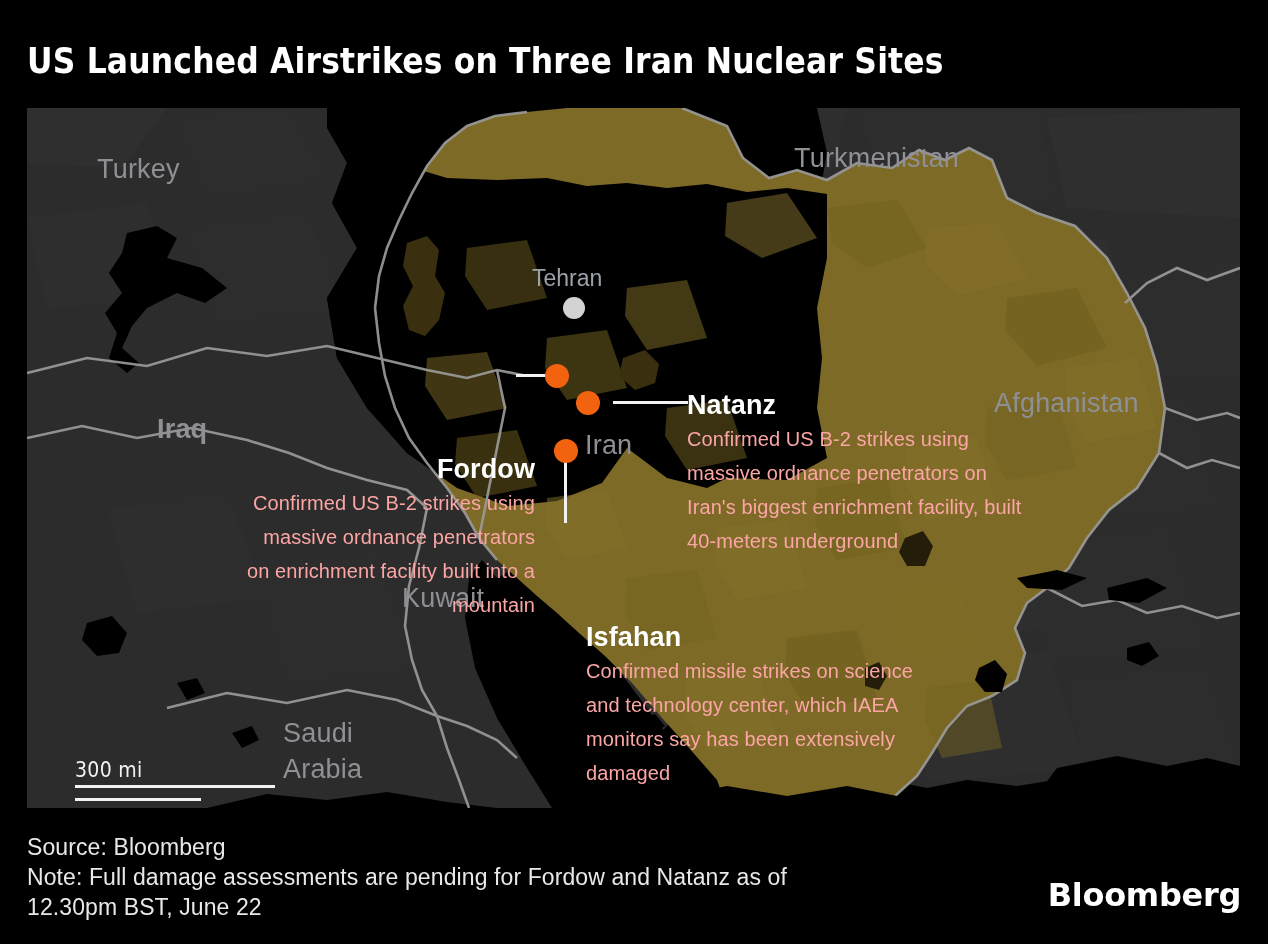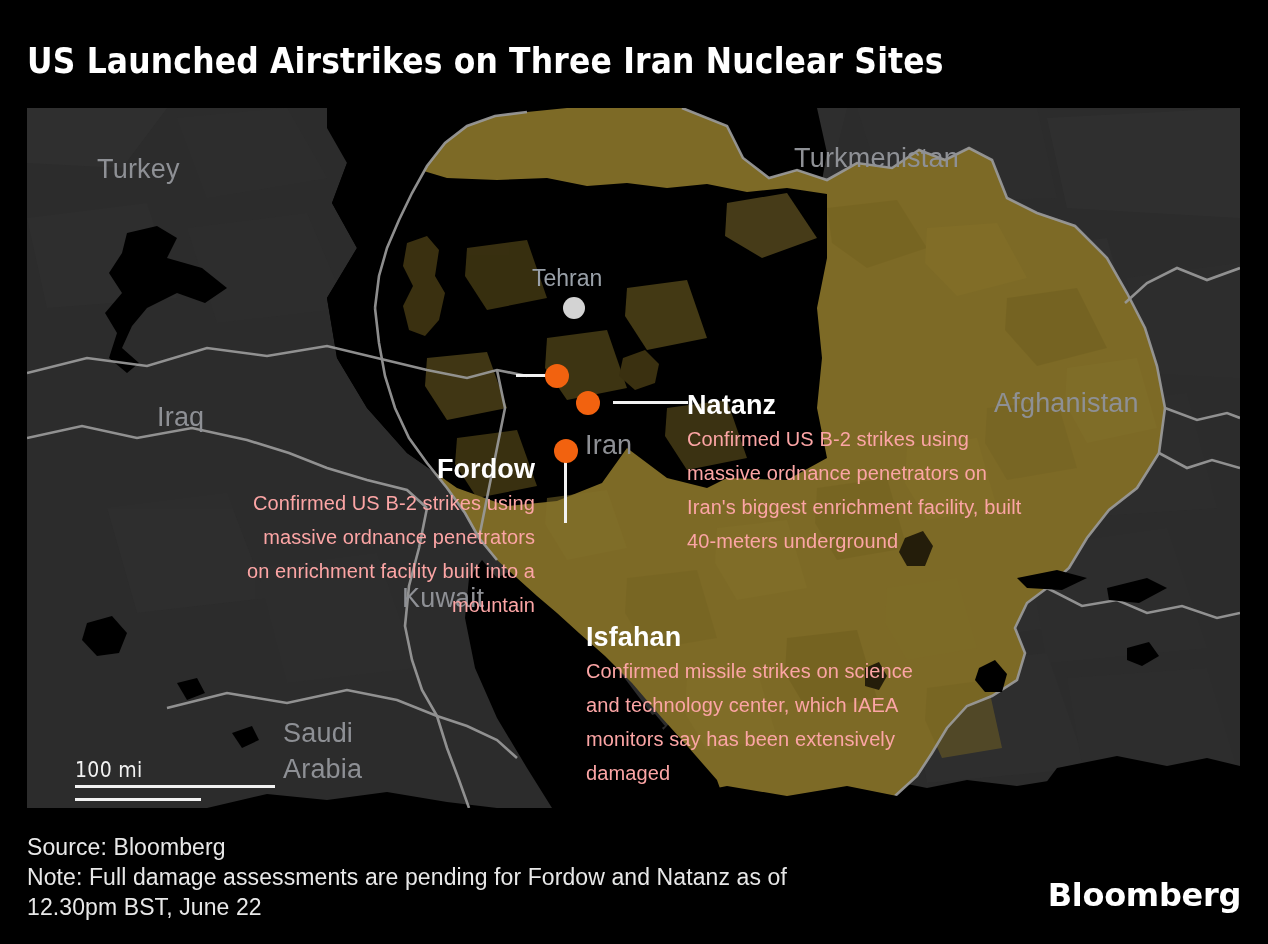--- a/index.html
+++ b/index.html
@@ -249,39 +249,39 @@
         <path d="M 1030,660 L 1090,648 L 1140,658 L 1180,650 L 1213,658 L 1213,700 L 1000,700 Z"></path>
         <path d="M 640,690 L 700,678 L 760,688 L 820,678 L 880,690 L 920,684 L 960,692 L 980,700 L 620,700 Z"></path>
       </g>
 
     </g>
   </svg>
 
   <div class="country-label" style="left:70px;  top:43px;">Turkey</div>
   <div class="country-label" style="left:767px; top:32px;">Turkmenistan</div>
   <div class="country-label" style="left:967px; top:277px;">Afghanistan</div>
-  <div class="country-label" style="left:130px; top:291px;">Iraq</div>
+  <div class="country-label" style="left:130px; top:303px;font-weight:bold;">Iraq</div>
   <div class="country-label" style="left:558px; top:319px;">Iran</div>
   <div class="country-label" style="left:375px; top:472px;">Kuwait</div>
   <div class="country-label" style="left:256px; top:607px;">Saudi
 Arabia</div>
 
   <div class="city-label" style="left:505px; top:157px;">Tehran</div>
   <div class="city-dot" style="left:536px; top:189px;"></div>
 
   <div class="leader" style="left:489px; top:266px; width:38px; height:3px;"></div>
   <div class="leader" style="left:586px; top:293px; width:75px; height:3px;"></div>
   <div class="leader" style="left:537px; top:352px; width:3px;  height:63px;"></div>
 
   <div class="site-dot" style="left:518px; top:256px;"></div>
   <div class="site-dot" style="left:549px; top:283px;"></div>
   <div class="site-dot" style="left:527px; top:331px;"></div>
 
   <div id="scalebar">
-    <div class="sb-text">100 mi</div>
+    <div class="sb-text">300 mi</div>
     <div class="sb-line-mi"></div>
     <div class="sb-line-km"></div>
     <div class="sb-text km-text">300 km</div>
   </div>
 
   <div class="annot" id="annot-fordow">
     <div class="ttl">Fordow</div>
     <div class="body">Confirmed US B-2 strikes using massive ordnance penetrators on enrichment facility built into a mountain</div>
   </div>
 

